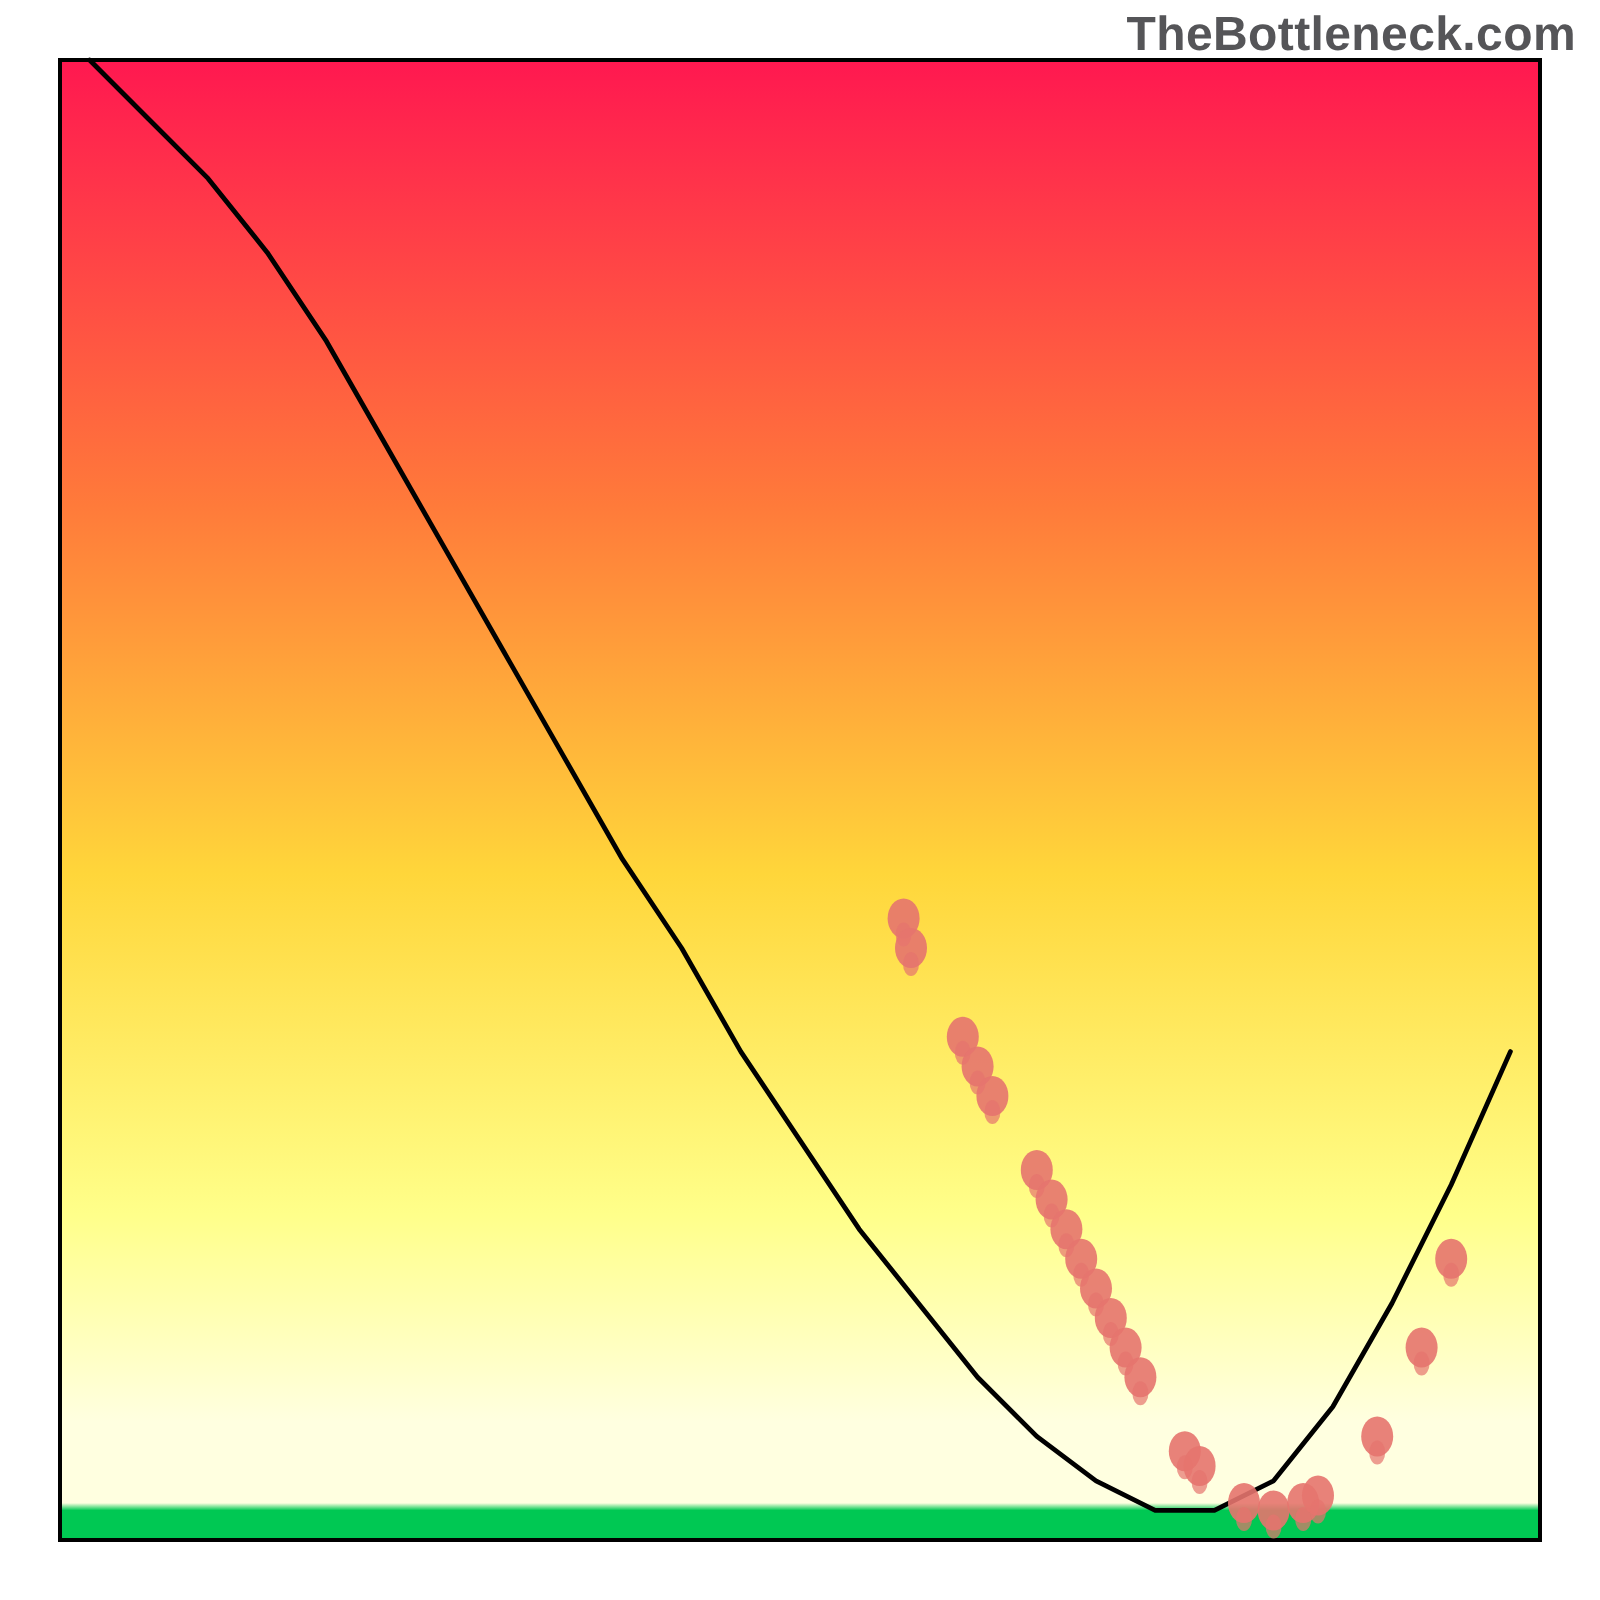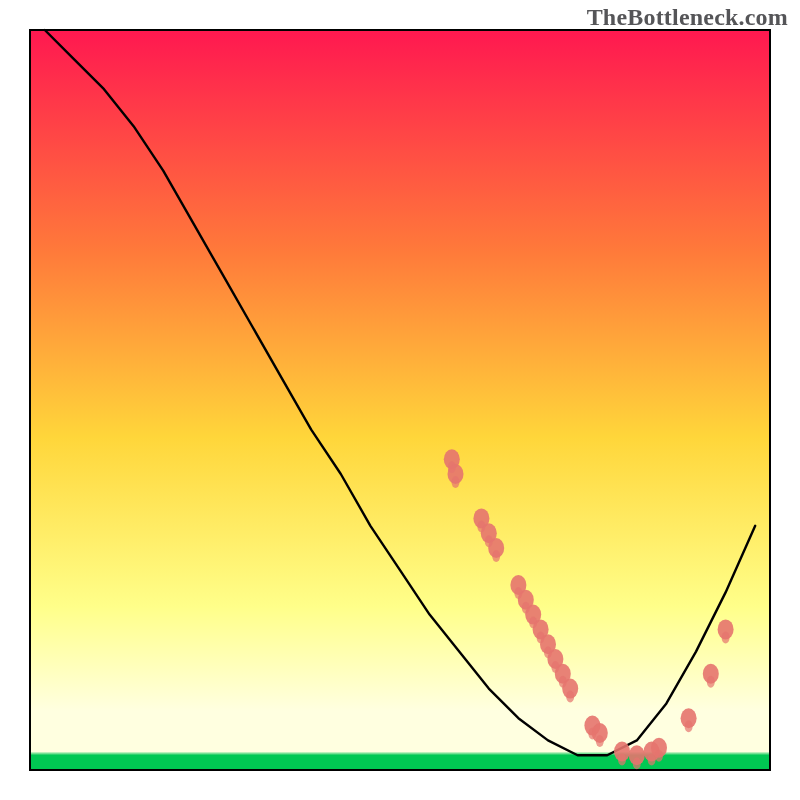--- a/index.html
+++ b/index.html
@@ -9,21 +9,20 @@
     height: 800px;
     overflow: hidden;
     background: #ffffff;
     font-family: Arial, Helvetica, sans-serif;
   }
   #frame {
     position: relative;
     width: 800px;
     height: 784px;
     box-sizing: border-box;
-    font-family: Liberation Serif, serif;
   }
   #watermark {
     position: absolute;
     top: 4px;
     right: 12px;
     font-size: 24px;
     font-weight: bold;
     color: #555558;
     letter-spacing: 0.2px;
     z-index: 10;

